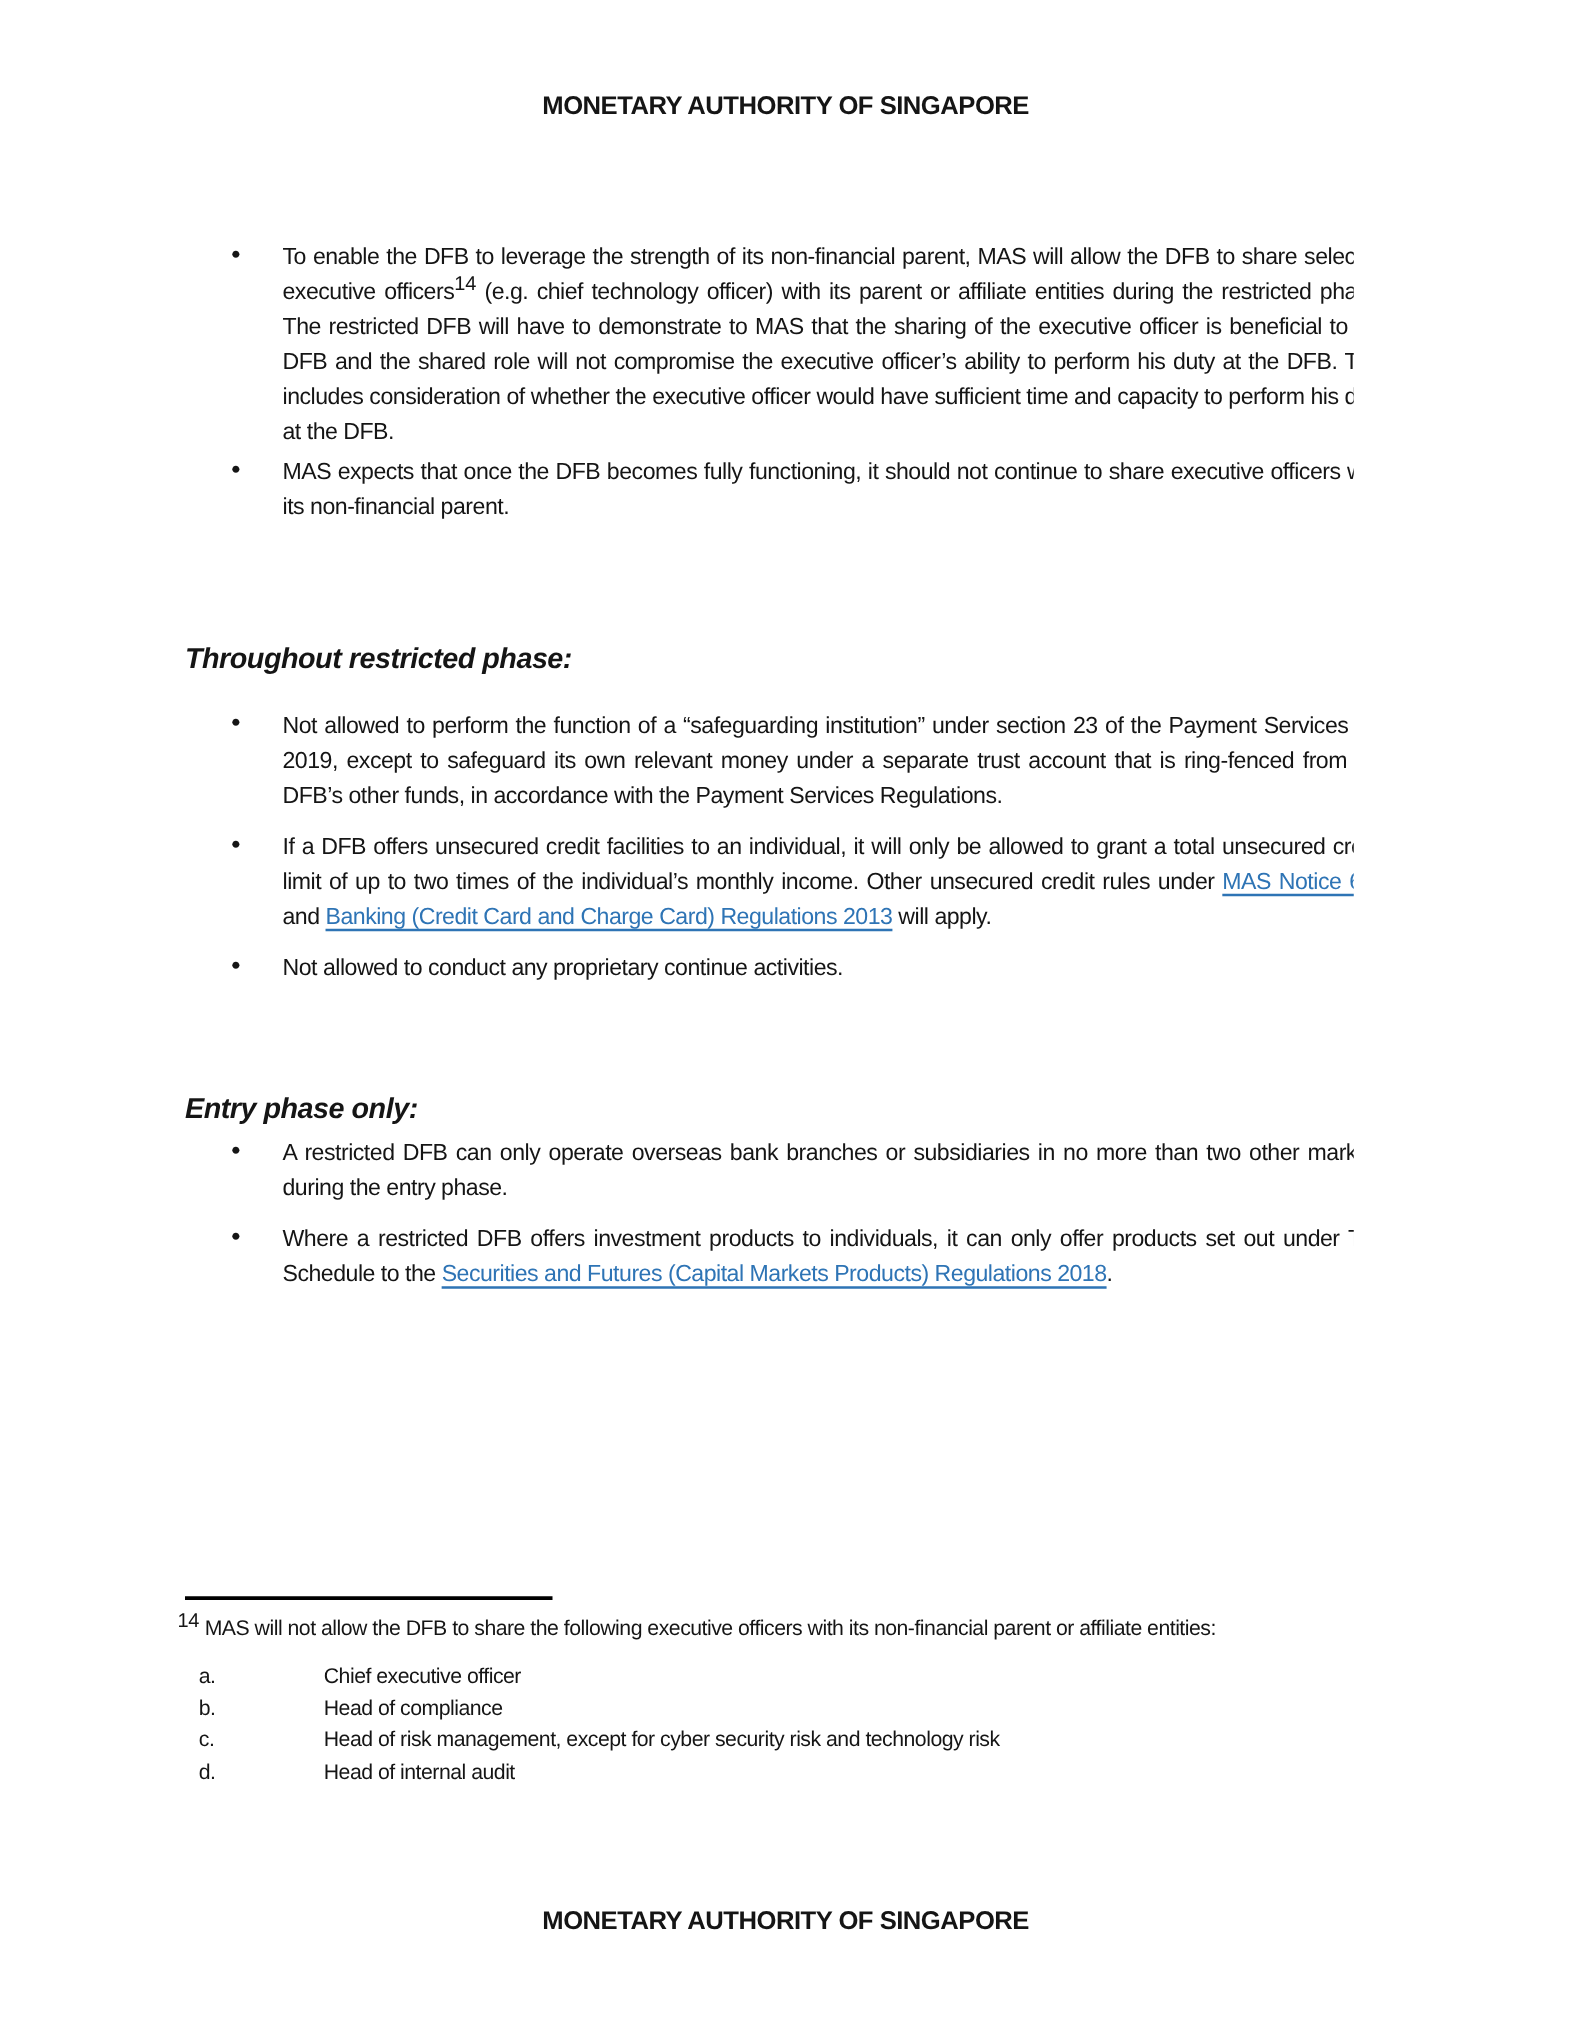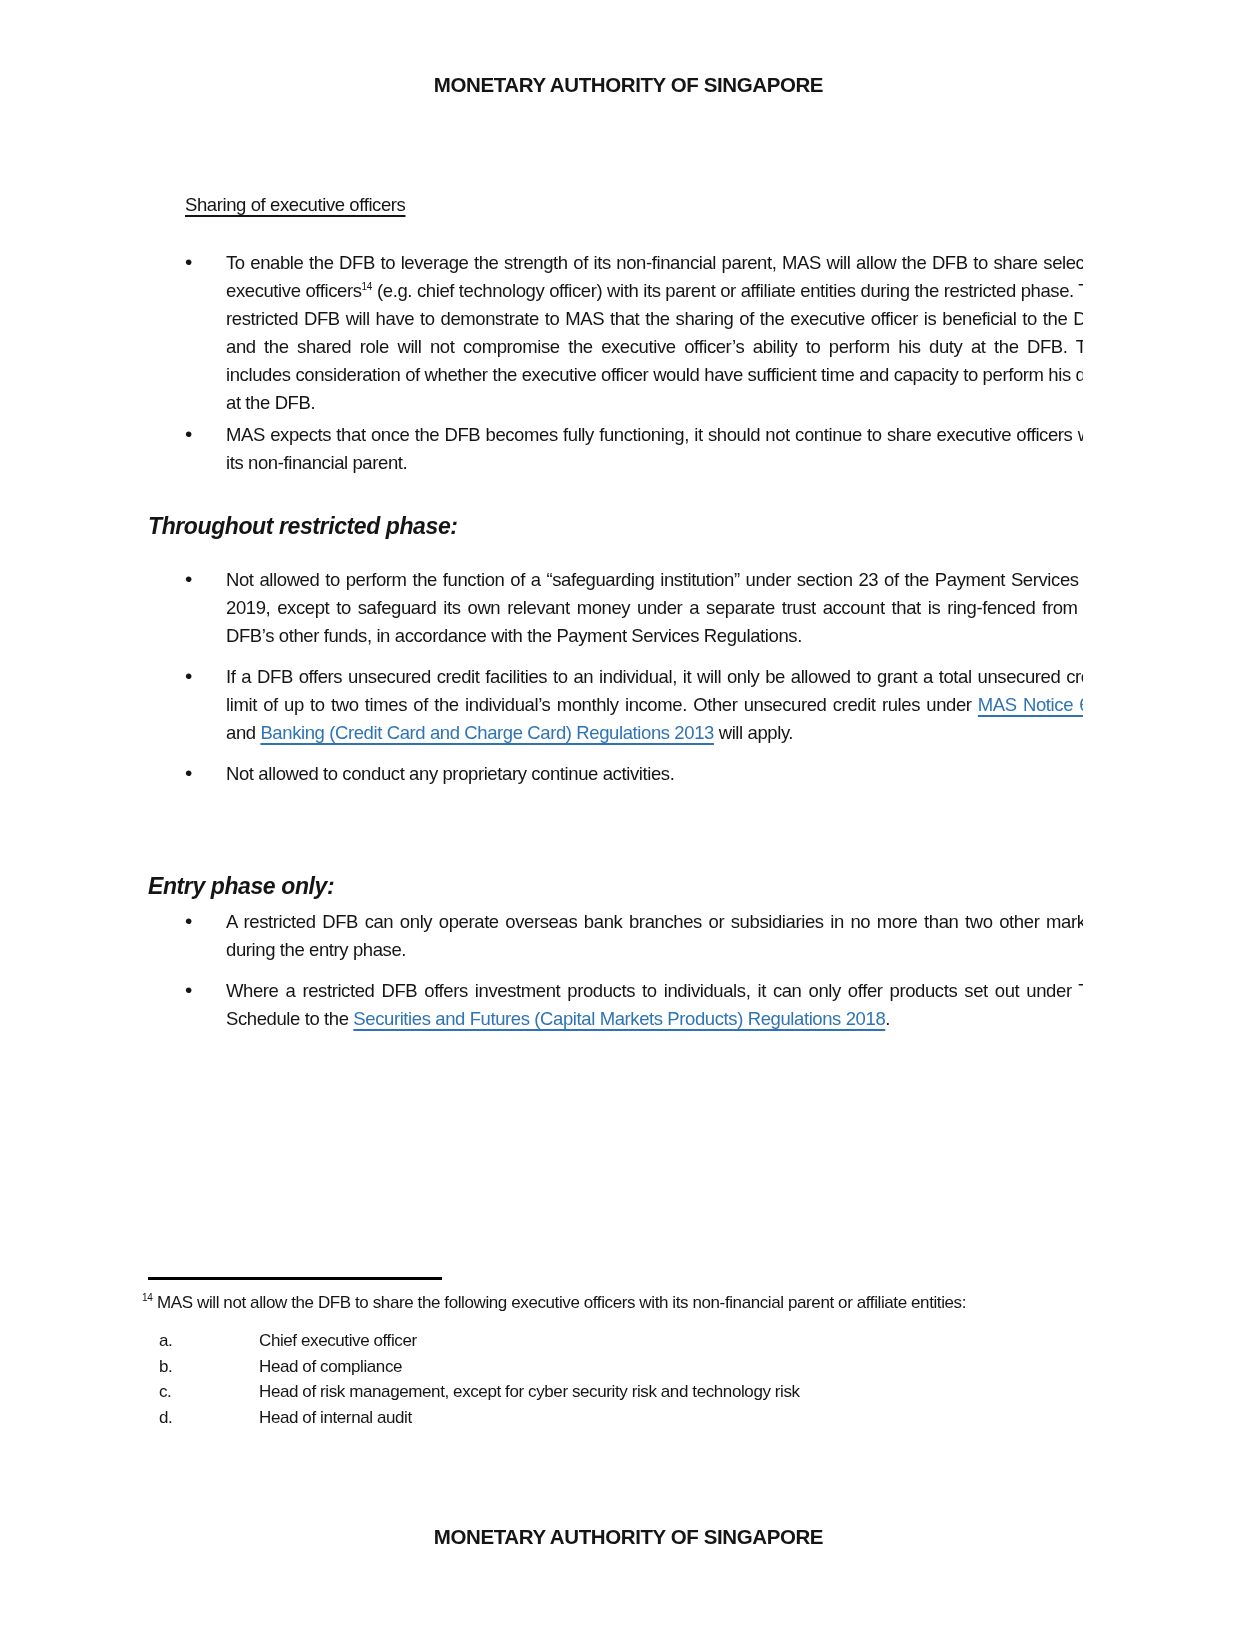--- a/index.html
+++ b/index.html
@@ -59,21 +59,21 @@
     position: absolute;
     left: 37px;
     top: -1px;
     font-size: 21px;
   }
   .bullet p {
     margin: 0;
     text-align: justify;
   }
   .bullet p sup, .fn-marker {
-    font-size: 10px;
+    font-size: 16px;
     line-height: 0;
     vertical-align: super;
     letter-spacing: -0.2px;
   }
   .doc-link {
     color: var(--link-color, #2E74B5);
     text-decoration: underline;
     text-underline-offset: 3.5px;
     text-decoration-thickness: 1.5px;
     cursor: pointer;
@@ -105,21 +105,20 @@
 </head>
 <body>
 
 <div class="page">
 
   <div class="col header-bar">
     <span>MONETARY AUTHORITY OF SINGAPORE</span>
   </div>
 
   <section class="col group-a">
-    <h3 class="underline-heading">Sharing of executive officers</h3>
     <div class="bullet mb4">
       <span class="bullet-glyph">•</span>
       <p><span>To enable the DFB to leverage the strength of its non-financial parent, MAS will allow the DFB to share selected executive officers</span><sup>14</sup><span> (e.g. chief technology officer) with its parent or affiliate entities during the restricted phase. The restricted DFB will have to demonstrate to MAS that the sharing of the executive officer is beneficial to the DFB and the shared role will not compromise the executive officer’s ability to perform his duty at the DFB. This includes consideration of whether the executive officer would have sufficient time and capacity to perform his duty at the DFB.</span></p>
     </div>
     <div class="bullet">
       <span class="bullet-glyph">•</span>
       <p><span>MAS expects that once the DFB becomes fully functioning, it should not continue to share executive officers with its non-financial parent.</span></p>
     </div>
   </section>
 

